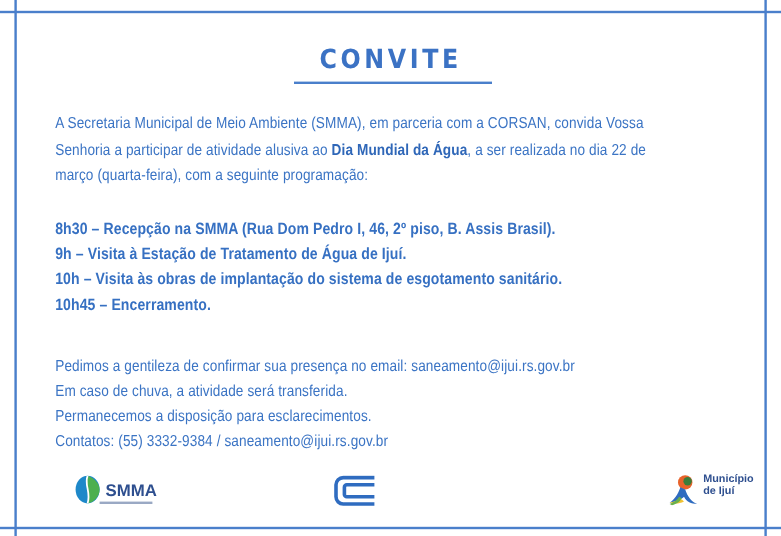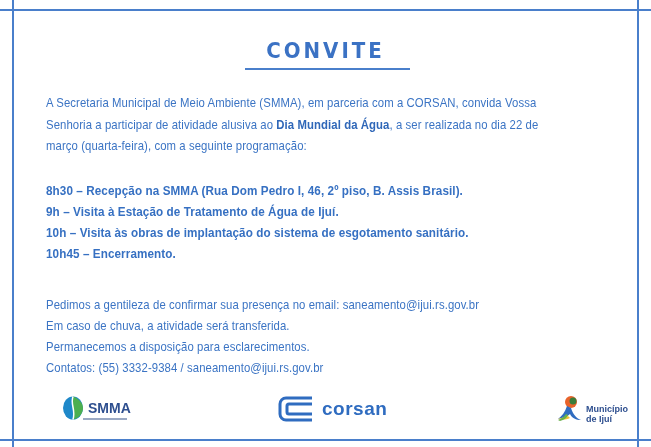--- a/index.html
+++ b/index.html
@@ -17,21 +17,21 @@
   .intro b { font-weight:bold; color:#2f67b8; }
   .sched { top:180px; font-weight:bold; font-size:13.6px; line-height:21px; color:#3670c2; }
   .closing { top:294px; line-height:21px; }
   .line { display:block; white-space:nowrap; }
   .logos { position:absolute; top:394px; left:16px; width:651px; height:36px; }
   .smma { position:absolute; left:46px; top:2px; display:flex; align-items:center; }
   .smma-text { font-weight:bold; font-size:14px; color:#2e4f8f; margin-left:4px; }
   .smma-sub { position:absolute; left:21px; top:22px; width:44px; height:2px; background:#9aa9c4; }
   .corsan { position:absolute; left:262px; top:2px; display:flex; align-items:center; }
   .corsan-text { font-size:19px; color:#2f6cc0; margin-left:8px; letter-spacing:0.5px; font-weight:bold; }
-  .ijui { position:absolute; left:540px; top:0px; display:flex; align-items:flex-end; }
+  .ijui { position:absolute; left:540px; top:0px; display:flex; align-items:flex-start; }
   .ijui-text { font-size:9px; font-weight:bold; color:#2e4f8f; line-height:10px; margin-left:4px; }
 </style>
 </head>
 <body>
 
 <div class="hline" style="top:9px;"></div>
 <div class="hline" style="top:439px;"></div>
 <div class="vline" style="left:12px;"></div>
 <div class="vline" style="left:637px;"></div>
 
@@ -67,21 +67,20 @@
     </svg>
     <span class="smma-text">SMMA</span>
     <div class="smma-sub"></div>
   </div>
 
   <div class="corsan">
     <svg width="36" height="26" viewBox="0 0 36 26">
       <path d="M34 2 H8 A6 6 0 0 0 2 8 V18 A6 6 0 0 0 8 24 H34" stroke="#2f6cc0" stroke-width="3" fill="none"></path>
       <path d="M34 8 H11 A2 2 0 0 0 9 10 V16 A2 2 0 0 0 11 18 H34" stroke="#2f6cc0" stroke-width="3" fill="none"></path>
     </svg>
-    <span class="corsan-text">corsan</span>
   </div>
 
   <div class="ijui">
     <svg width="26" height="30" viewBox="0 0 26 30">
       <circle cx="15" cy="8" r="6" fill="#e8632b"></circle>
       <circle cx="17" cy="7" r="3.5" fill="#3a7d3a"></circle>
       <path d="M11 12 C9 18 6 22 2 25 C8 24 12 22 14 20 C16 24 20 26 25 26 C20 24 17 20 15 14 Z" fill="#2f6cc0"></path>
       <path d="M2 25 C6 26 10 26 14 24 L12 22 Z" fill="#f1c232"></path>
       <path d="M10 20 C8 23 5 25 2 26 L4 27 C8 26 11 24 12 21 Z" fill="#6ab04c"></path>
     </svg>

